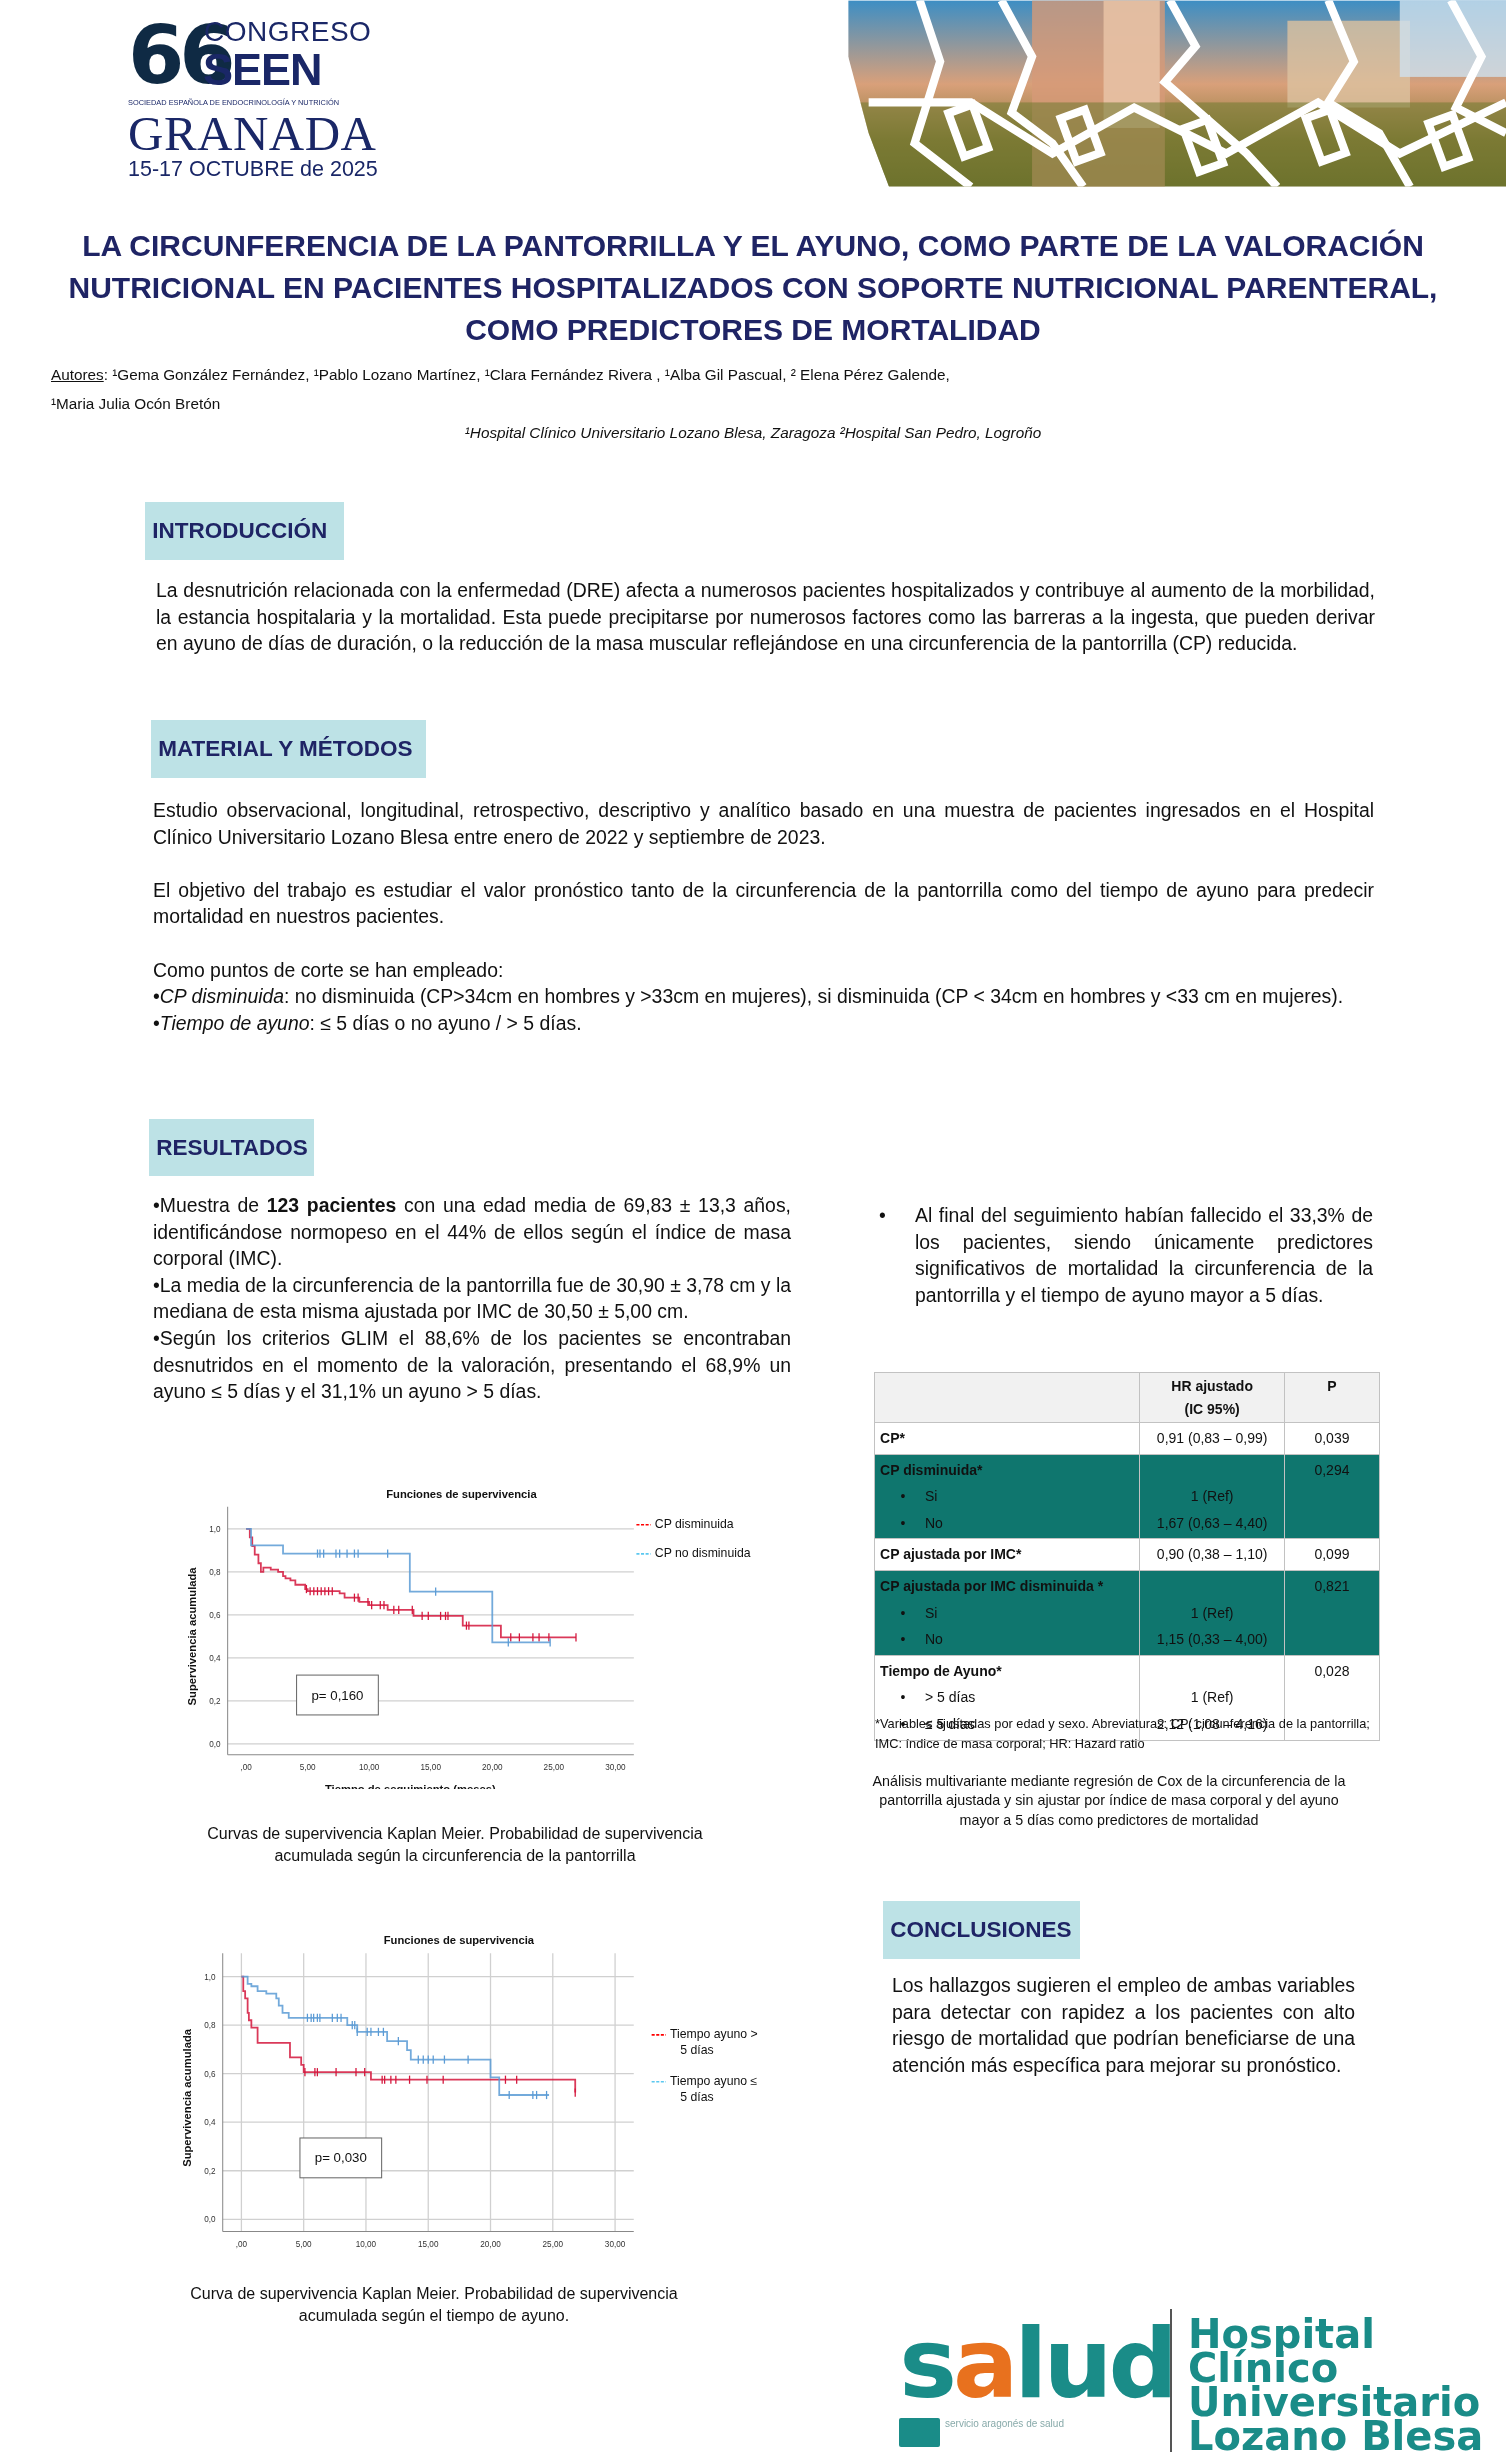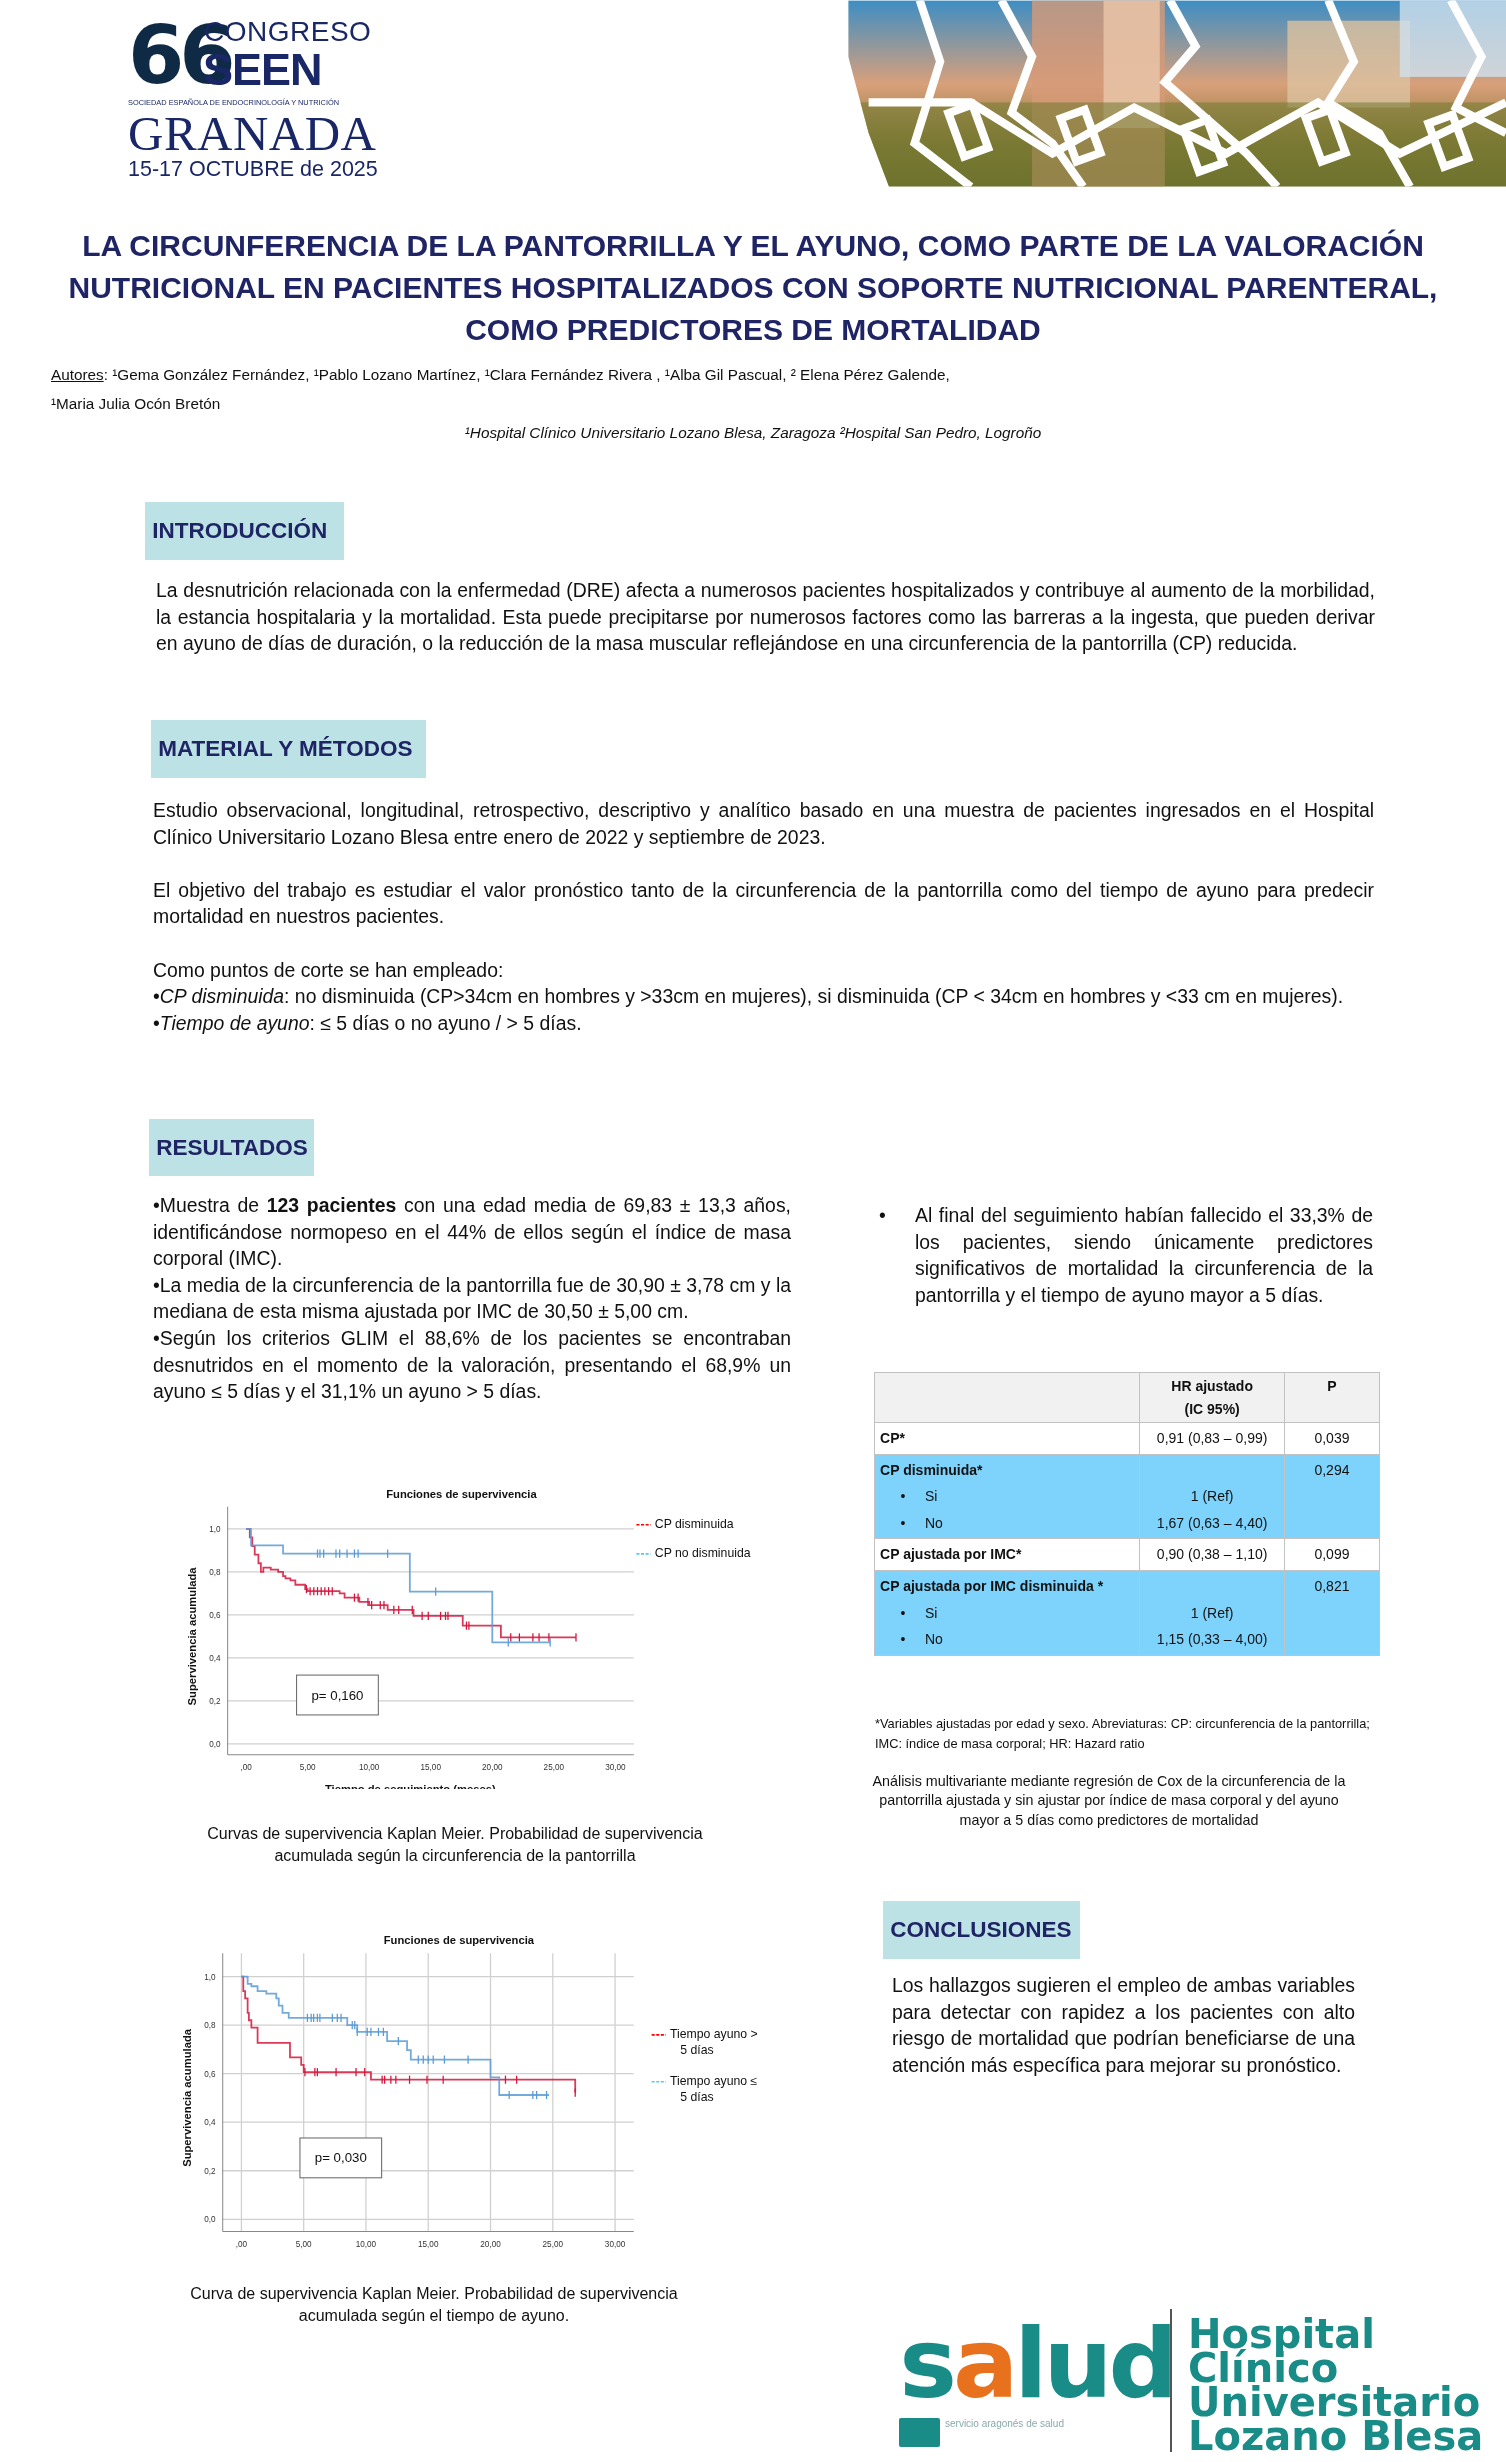--- a/index.html
+++ b/index.html
@@ -44,21 +44,21 @@
 
   
   .cox { left: 874px; top: 1372px; width: 506px; border-collapse: collapse; font-family: "Liberation Sans", sans-serif; font-size: 14px; }
   .cox td, .cox th { border: 1.5px solid #c2c2c2; padding: 2px 5.1px; vertical-align: top; }
   .cox th { background: #f1f1f1; font-weight: bold; text-align: center; line-height: 22.5px; }
   .cox .lbl { font-weight: bold; }
   .cox .sub { padding-left: 20.4px; }
   .cox .bul::before { content: "•"; display: inline-block; width: 24.5px; }
   .cox .hr { text-align: center; }
   .cox .p { text-align: center; }
-  .cox tr.alt td { background: #7dd3fc; }
+  .cox tr.alt td { background: #0f766e; }
   .cox .line { line-height: 26.6px; }
 
   .footnote { left: 875px; top: 1714px; width: 562px; font-size: 12.8px; line-height: 20.4px; color: #111; }
 
   
   .hosp-logo { left: 884px; top: 2289px; width: 603px; height: 164px; }
   .salud { position: absolute; left: 15.3px; top: 25.5px; font-family: "DejaVu Sans", sans-serif; font-weight: bold;
            font-size: 97px; color: #1a8c88; letter-spacing: -4.1px; line-height: 1; }
   .salud .a { color: #e8711e; }
   .salud-sub { position: absolute; left: 46px; top: 128px; font-size: 10px; color: #8aa; line-height: 13.3px; }
@@ -377,20 +377,35 @@
         </td>
         <td class="hr">
           <div class="line">&nbsp;</div>
           <div class="line">1 (Ref)</div>
           <div class="line">1,15 (0,33 – 4,00)</div>
         </td>
         <td class="p">
           <div class="line">0,821</div>
         </td>
       </tr>
+      <tr>
+        <td>
+          <div class="lbl line">Tiempo de Ayuno*</div>
+          <div class="sub bul line">&gt; 5 días</div>
+          <div class="sub bul line">≤ 5 días</div>
+        </td>
+        <td class="hr">
+          <div class="line">&nbsp;</div>
+          <div class="line">1 (Ref)</div>
+          <div class="line">2,12 (1,08 – 4,16)</div>
+        </td>
+        <td class="p">
+          <div class="line">0,028</div>
+        </td>
+      </tr>
     </tbody>
 </table>
 <div class="abs footnote">
   <div>*Variables ajustadas por edad y sexo. Abreviaturas: CP: circunferencia de la pantorrilla;</div>
   <div>IMC: índice de masa corporal; HR: Hazard ratio</div>
 </div>
 <div class="abs caption" style="left:869px;top:1772px;width:480px;font-size:14.3px;line-height:19.4px;">Análisis multivariante mediante regresión de Cox de la circunferencia de la pantorrilla ajustada y sin ajustar por índice de masa corporal y del ayuno mayor a 5 días como predictores de mortalidad</div>
 
 <div class="abs sec-head" style="left:883px;top:1901px;width:197px;height:58px;">CONCLUSIONES</div>
 <div class="abs body-text" style="left:892px;top:1972px;width:463px;">

